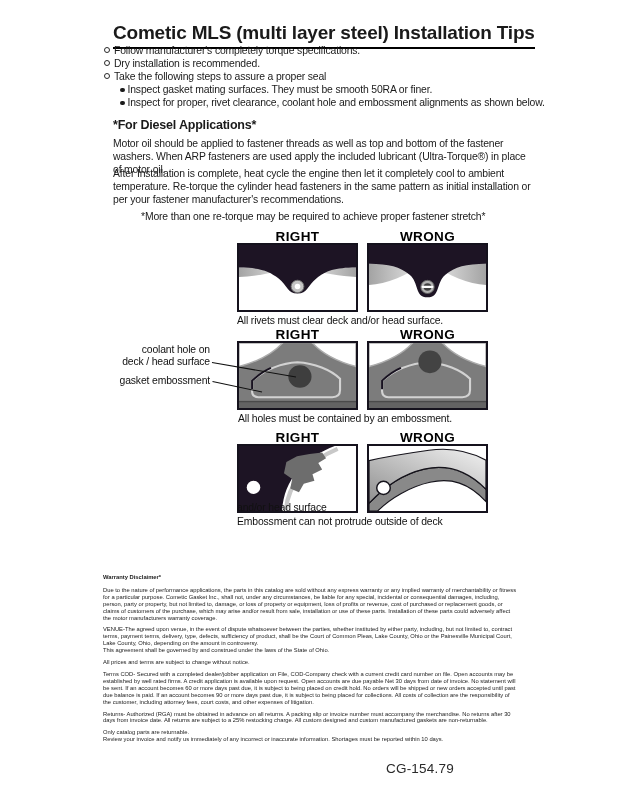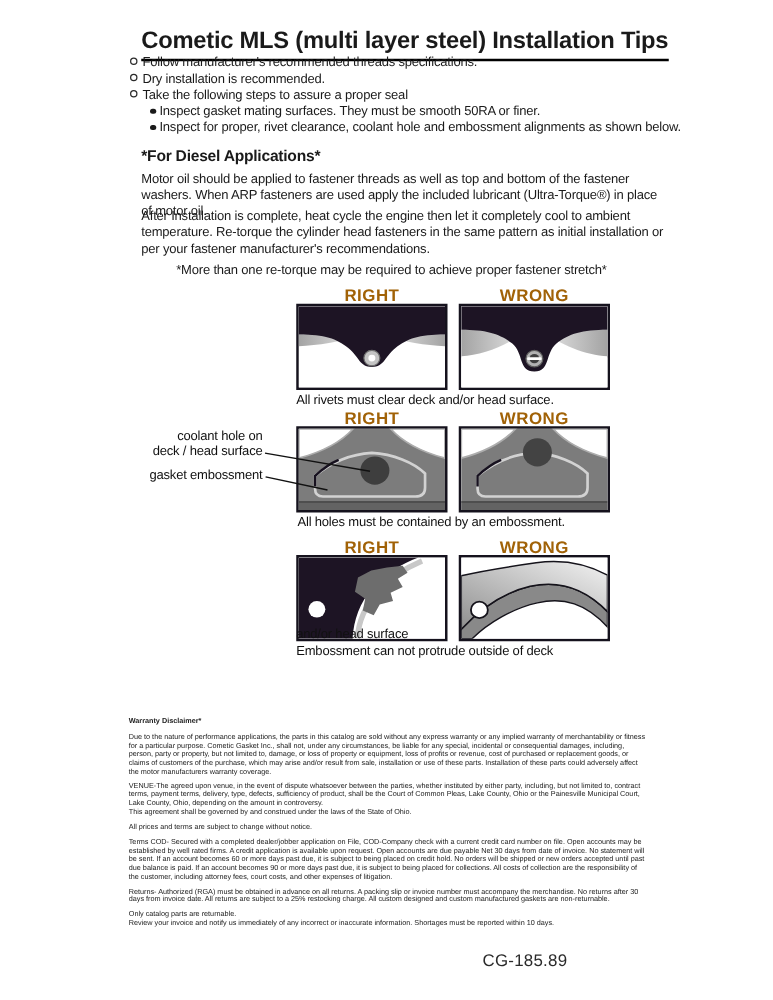--- a/index.html
+++ b/index.html
@@ -21,41 +21,41 @@
   }
   .dot{
     display:inline-block;width:4.5px;height:4.5px;background:#1a1a1a;border-radius:50%;
     margin-right:3px;vertical-align:1px;
   }
   .h-diesel{left:113px;top:118px;font-size:12.5px;font-weight:700;letter-spacing:-0.2px;}
   .para{left:113px;width:420px;font-size:10.4px;line-height:13.2px;letter-spacing:-0.15px;}
   .p1{top:137px;}
   .p2{top:167px;}
   .p3{top:210px;margin-left:28px;}
-  .dg-header{width:121px;text-align:center;font-size:13.5px;font-weight:700;letter-spacing:0.4px;color:#a16207;}
+  .dg-header{width:121px;text-align:center;font-size:13.5px;font-weight:700;letter-spacing:0.4px;color:#000000;}
   .panel{
     width:121px;height:69px;border:2.5px solid #15121d;box-sizing:border-box;background:#fff;
   }
   .panel svg{display:block;width:100%;height:100%;}
   .caption{font-size:10.4px;letter-spacing:-0.15px;color:#111;}
   .calloutlbl{font-size:10.4px;line-height:11.5px;text-align:right;letter-spacing:-0.15px;color:#111;}
   .warr-box{left:103px;top:574px;width:414px;font-size:5.8px;line-height:6.9px;color:#222;letter-spacing:0;}
   .warr-h{font-weight:700;margin:0 0 6px 0;}
   .warr-p{margin:0 0 5px 0;white-space:pre-line;}
   .footer-code{left:386px;top:761px;font-size:13.5px;letter-spacing:0.2px;color:#2a2a2a;}
 </style>
 </head>
 <body>
 
 <div class="page">
 
   <div class="abs title">Cometic MLS (multi layer steel) Installation Tips</div>
 
   <div class="abs tiplist">
-    <div class="tipline"><span class="ring"></span><span>Follow manufacturer's recommended threads specifications.</span></div>
+    <div class="tipline"><span class="ring"></span><span>Follow manufacturer's completely torque specifications.</span></div>
     <div class="tipline"><span class="ring"></span><span>Dry installation is recommended.</span></div>
     <div class="tipline"><span class="ring"></span><span>Take the following steps to assure a proper seal</span></div>
     <div class="tipline subline"><span class="dot"></span><span>Inspect gasket mating surfaces.  They must be smooth 50RA or finer.</span></div>
     <div class="tipline subline"><span class="dot"></span><span>Inspect for proper, rivet clearance, coolant hole and embossment alignments as shown below.</span></div>
   </div>
 
   <div class="abs h-diesel">*For Diesel Applications*</div>
   <div class="abs para p2">After Installation is complete, heat cycle the engine then let it completely cool to ambient temperature. Re-torque the cylinder head fasteners in the same pattern as initial installation or per your fastener manufacturer's recommendations.</div>
   <div class="abs para p1">Motor oil should be applied to fastener threads as well as top and bottom of the fastener washers. When ARP fasteners are used apply the included lubricant (Ultra-Torque®) in place of motor oil.</div>
   <div class="abs para p3">*More than one re-torque may be required to achieve proper fastener stretch*</div>
@@ -177,15 +177,15 @@
     <p class="warr-p">Due to the nature of performance applications, the parts in this catalog are sold without any express warranty or any implied warranty of merchantability or fitness for a particular purpose.  Cometic Gasket Inc., shall not, under any circumstances, be liable for any special, incidental or consequential damages, including, person, party or property, but not limited to, damage, or loss of property or equipment, loss of profits or revenue, cost of purchased or replacement goods, or claims of customers of the purchase, which may arise and/or result from sale, installation or use of these parts.  Installation of these parts could adversely affect the motor manufacturers warranty coverage.</p>
     <p class="warr-p">VENUE-The agreed upon venue, in the event of dispute whatsoever between the parties, whether instituted by either party, including, but not limited to, contract terms, payment terms, delivery, type, defects, sufficiency of product, shall be the Court of Common Pleas, Lake County, Ohio or the Painesville Municipal Court, Lake County, Ohio, depending on the amount in controversy.
 This agreement shall be governed by and construed under the laws of the State of Ohio.</p>
     <p class="warr-p">All prices and terms are subject to change without notice.</p>
     <p class="warr-p">Terms COD- Secured with a completed dealer/jobber application on File, COD-Company check with a current credit card number on file.  Open accounts may be established by well rated firms.  A credit application is available upon request.  Open accounts are due payable Net 30 days from date of invoice.  No statement will be sent.  If an account becomes 60 or more days past due, it is subject to being placed on credit hold.  No orders will be shipped or new orders accepted until past due balance is paid.  If an account becomes 90 or more days past due, it is subject to being placed for collections.  All costs of collection are the responsibility of the customer, including attorney fees, court costs, and other expenses of litigation.</p>
     <p class="warr-p">Returns- Authorized (RGA) must be obtained in advance on all returns.  A packing slip or invoice number must accompany the merchandise.  No returns after 30 days from invoice date.  All returns are subject to a 25% restocking charge.  All custom designed and custom manufactured gaskets are non-returnable.</p>
     <p class="warr-p">Only catalog parts are returnable.
 Review your invoice and notify us immediately of any incorrect or inaccurate information.  Shortages must be reported within 10 days.</p>
   </div>
 
-  <div class="abs footer-code">CG-185.89</div>
+  <div class="abs footer-code">CG-154.79</div>
 
 </div>
 
 </body></html>

